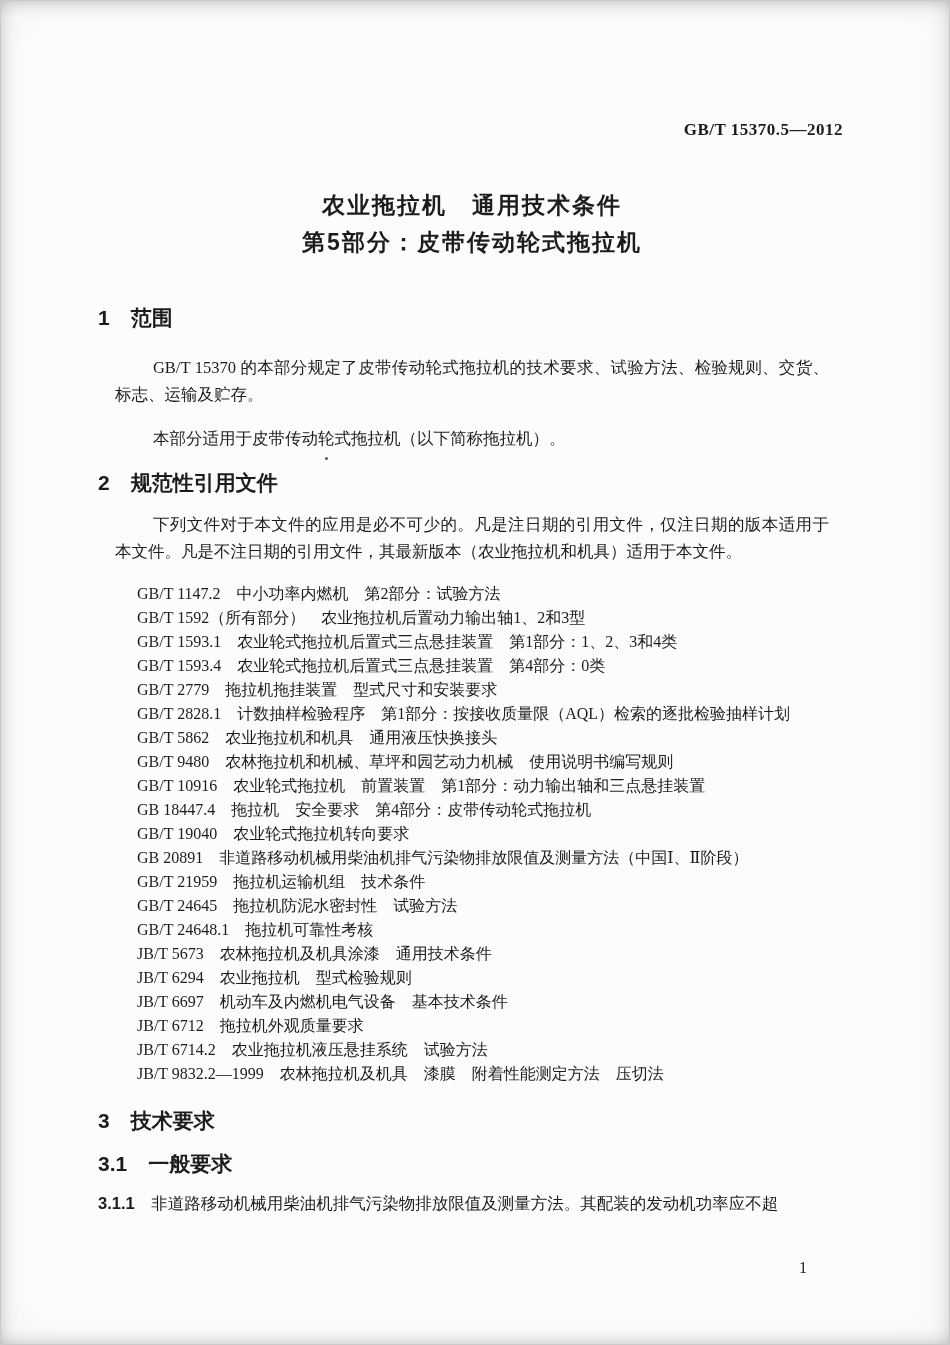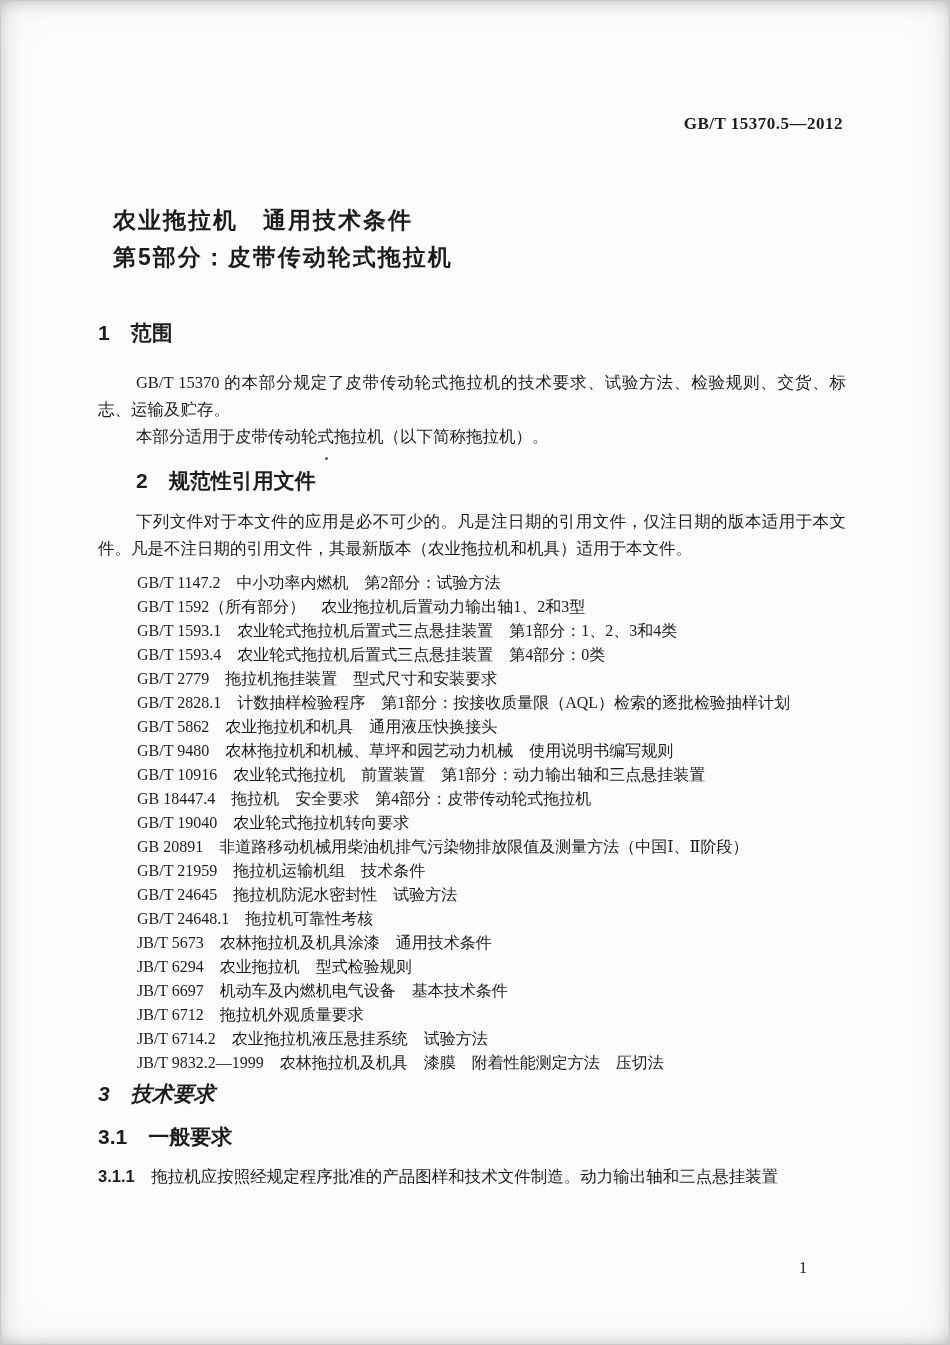--- a/index.html
+++ b/index.html
@@ -22,49 +22,50 @@
     pointer-events: none;
     box-shadow:
       inset 0 0 45px rgba(0,0,0,0.05),
       inset 0 12px 18px -12px rgba(0,0,0,0.22),
       inset 14px 0 20px -14px rgba(0,0,0,0.14),
       inset -14px 0 20px -14px rgba(0,0,0,0.12),
       inset 0 -12px 18px -12px rgba(0,0,0,0.18);
   }
   .doc-code {
     position: absolute;
-    top: 113px; right: 106px;
+    top: 119px; right: 106px;
     font-weight: bold;
     font-size: 17px;
     letter-spacing: 0.5px;
   }
   .content {
     padding: 186px 103px 0 97px;
   }
   .title {
-    margin: 15px;
+    margin: 0;
+    text-align: center;
     font-family: "Liberation Sans", "DejaVu Sans", sans-serif;
     font-weight: bold;
     font-size: 23px;
     line-height: 37px;
     letter-spacing: 2px;
   }
   .sec-heading {
     font-family: "Liberation Sans", "DejaVu Sans", sans-serif;
     font-weight: bold;
     font-size: 21px;
     line-height: 22px;
   }
   .h-scope { margin-top: 46px; }
-  .h-refs  { margin-top: 20px; margin-left: 38px; }
-  .h-tech  { margin-top: 8px; font-style: italic; }
+  .h-refs  { margin-top: 20px; }
+  .h-tech  { margin-top: 24px; }
   .h-sub   { margin-top: 21px; }
   .paras { margin-top: 25px; }
   p.body-p {
-    margin: 0;
+    margin: 17px;
     font-size: 16.5px;
     line-height: 27px;
     text-indent: 2.3em;
     text-align: justify;
   }
   .intro-wrap { margin-top: 16px; }
   .ref-list {
     margin-top: 9px;
     padding-left: 39px;
     font-size: 16px;
@@ -144,19 +145,19 @@
       <div class="ref-item">JB/T 6697　机动车及内燃机电气设备　基本技术条件</div>
       <div class="ref-item">JB/T 6712　拖拉机外观质量要求</div>
       <div class="ref-item">JB/T 6714.2　农业拖拉机液压悬挂系统　试验方法</div>
       <div class="ref-item">JB/T 9832.2—1999　农林拖拉机及机具　漆膜　附着性能测定方法　压切法</div>
     </div>
 
     <div class="sec-heading h-tech">3　技术要求</div>
 
     <div class="sec-heading h-sub">3.1　一般要求</div>
 
-    <p class="clause"><span class="num">3.1.1</span><span>　拖拉机应按照经规定程序批准的产品图样和技术文件制造。动力输出轴和三点悬挂装置</span></p>
+    <p class="clause"><span class="num">3.1.1</span><span>　非道路移动机械用柴油机排气污染物排放限值及测量方法。其配装的发动机功率应不超</span></p>
 
   </div>
 
   <div class="page-number">1</div>
 
 </div>
 
 </body></html>

